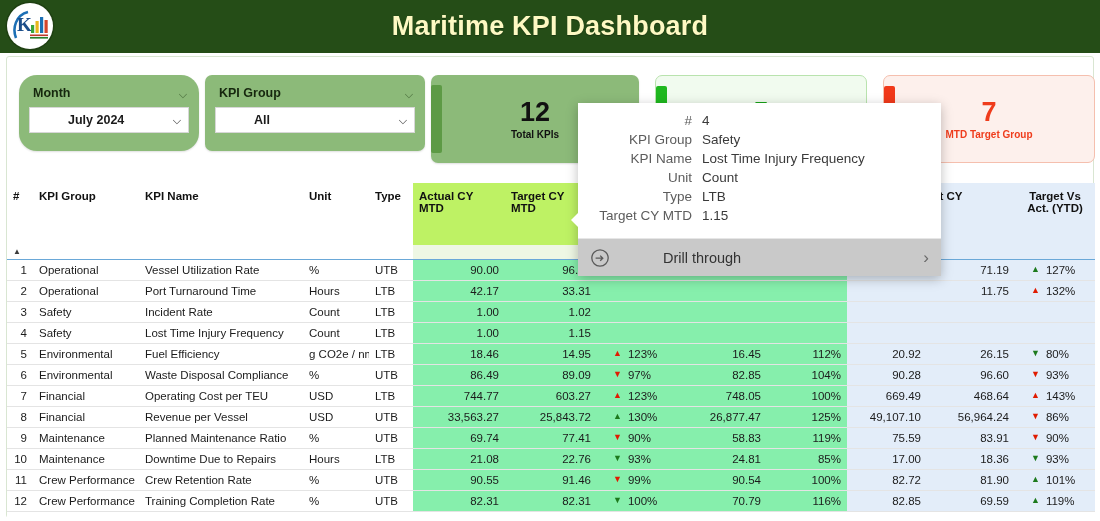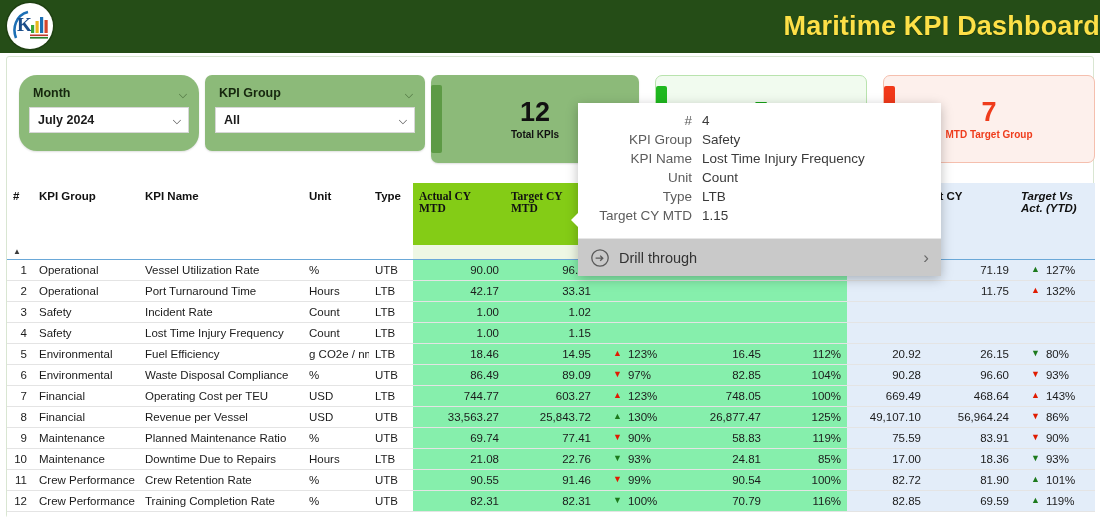--- a/index.html
+++ b/index.html
@@ -21,22 +21,22 @@
     position: absolute; left: 7px; top: 3px;
     width: 46px; height: 46px;
     border-radius: 50%;
     background: #ffffff;
     display: flex; align-items: center; justify-content: center;
     overflow: hidden;
     box-shadow: 0 0 0 1.5px #1f4012;
   }
   .header-title {
     width: 100%;
-    text-align: right;
-    color: #fde047;
+    text-align: center;
+    color: #fef9c3;
     font-size: 27px;
     font-weight: bold;
     letter-spacing: 0.2px;
     text-shadow: 0 1px 1px rgba(0,0,0,0.28);
   }
 
   
   .panel {
     position: absolute; left: 6px; top: 56px; width: 1088px; height: 462px;
     background: #ffffff;
@@ -64,21 +64,21 @@
   }
   .slicer-input {
     position: absolute; left: 10px; right: 10px; top: 32px; height: 26px;
     background: #ffffff;
     border: 1px solid #d7d7d7;
     display: flex; align-items: center;
   }
   .slicer-value {
     flex: 1 1 auto; padding-left: 8px;
     font-size: 12.5px; font-weight: bold; color: #1b1b1b;
-    white-space: nowrap; overflow: hidden;
+    white-space: nowrap; overflow: hidden; margin-left: 30px;
   }
   .slicer-caret {
     flex: 0 0 auto; width: 22px; text-align: center;
     font-size: 11px; color: #4a4a4a;
   }
 
   
   .card {
     position: absolute; top: 18px; height: 88px;
     border-radius: 7px;
@@ -128,22 +128,22 @@
   }
   table.kpi thead th {
     vertical-align: top;
     font-weight: bold;
     font-size: 11.5px;
     color: #111111;
     padding: 7px 6px 2px 6px;
     height: 62px;
     text-align: left;
   }
-  table.kpi thead th.num { text-align: left; font-style: italic; }
-  .hdr-mtd { background: #84cc16; font-family: Liberation Serif, serif; }
+  table.kpi thead th.num { text-align: center; }
+  .hdr-mtd { background: #bef264; }
   .hdr-ytd { background: #e3edf9; }
   .sortrow td {
     height: 14px;
     padding: 0 6px;
     border-bottom: 1.3px solid #6aa8d8;
     font-size: 8px;
     color: #3b3b3b;
     line-height: 8px;
   }
   .sortrow td.mtd { background: #eef7e4; }
@@ -184,20 +184,21 @@
     font-size: 13.5px; color: #5c5c5c; white-space: nowrap;
   }
   .tt-val { flex: 1 1 auto; font-size: 13.5px; color: #3a3a3a; white-space: nowrap; }
   .tt-menu {
     position: relative;
     height: 38px;
     background: #c9c9c9;
     border-top: 1px solid #e6e6e6;
     display: flex; align-items: center;
     padding: 16px 12px;
+    gap: 44px;
   }
   .tt-menu .drill-icon {
     flex: 0 0 auto; width: 20px; height: 20px; margin-right: 9px;
     color: #4a4a4a;
   }
   .tt-menu .drill-label { flex: 1 1 auto; font-size: 14.5px; color: #333333; }
   .tt-menu .chev {
     flex: 0 0 auto; font-size: 17px; color: #6a6a6a; font-weight: 300;
   }
   .tt-pointer {

